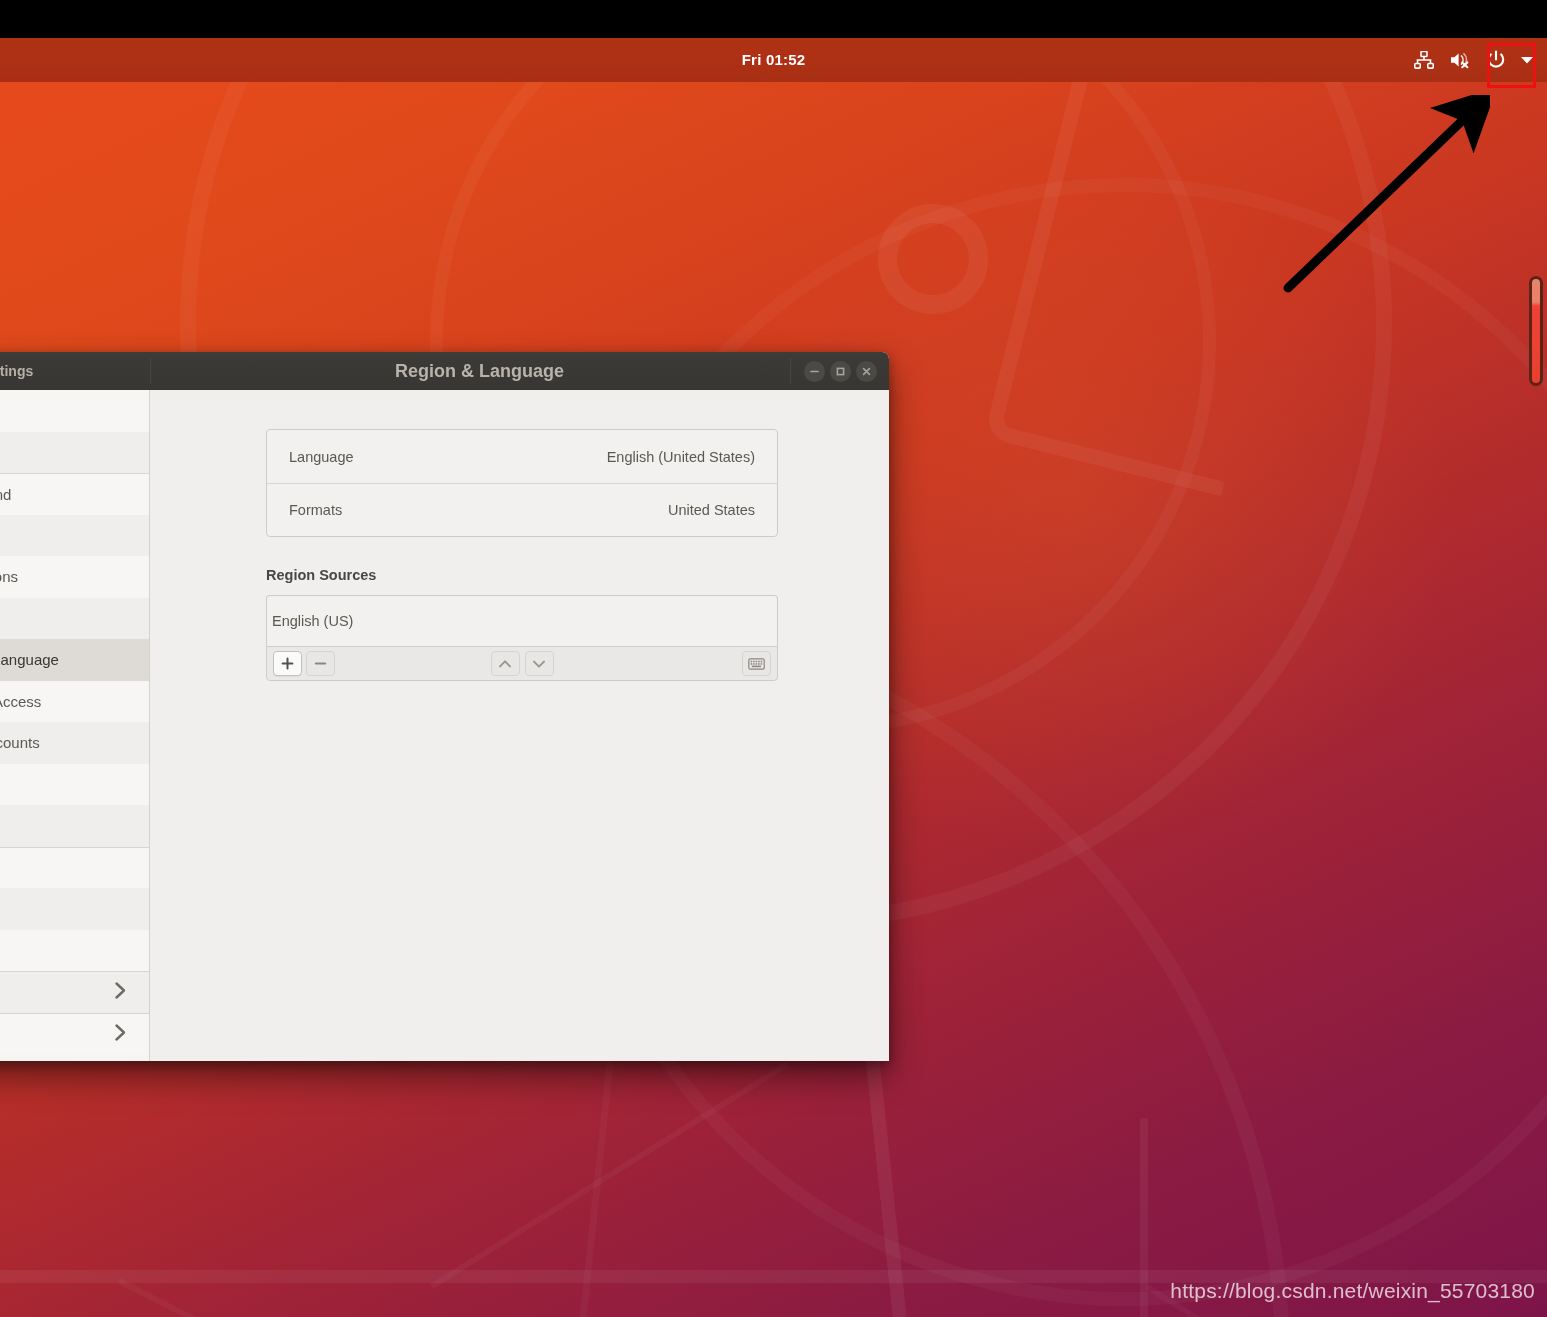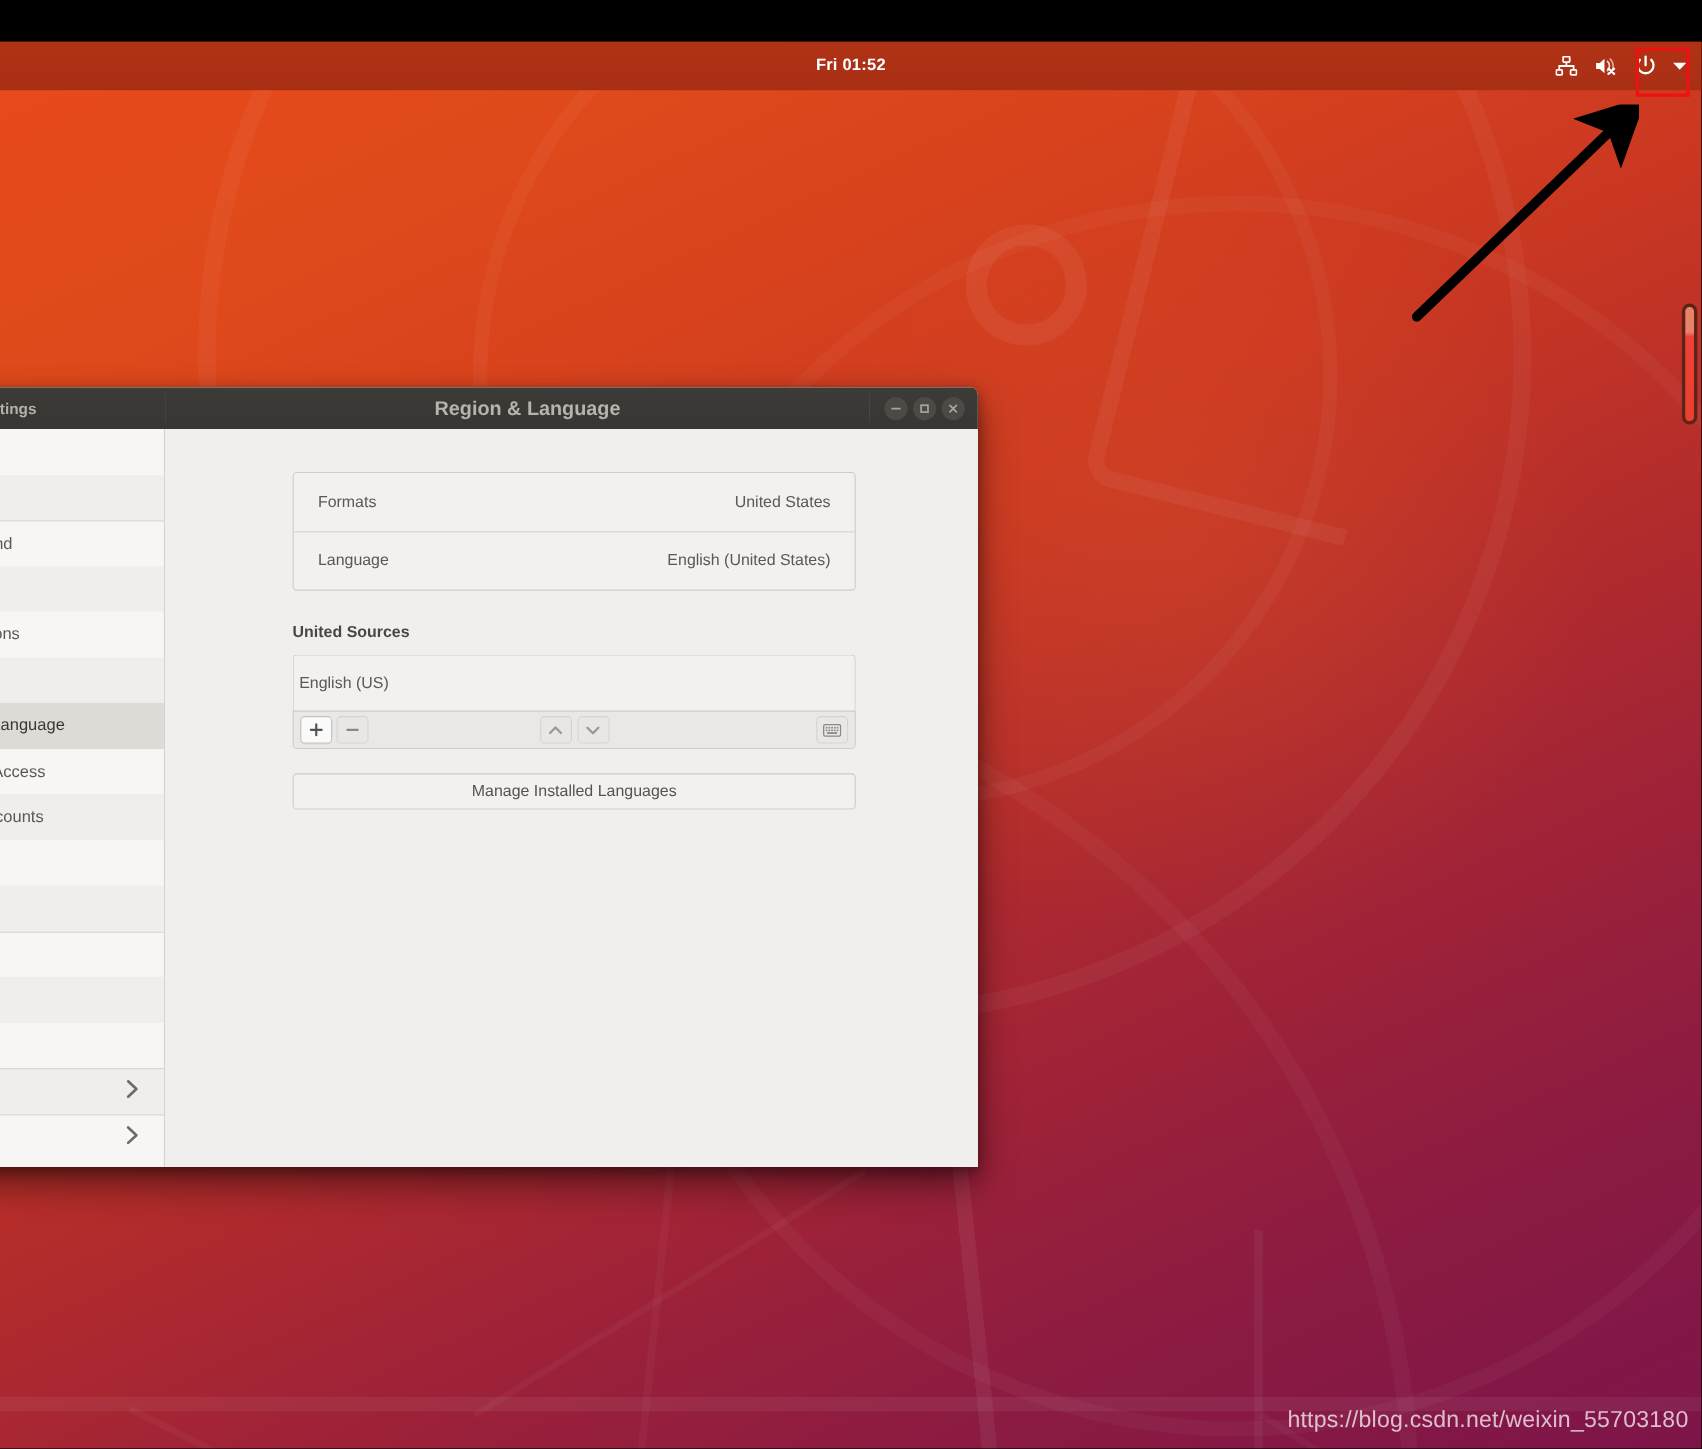--- a/index.html
+++ b/index.html
@@ -571,30 +571,30 @@
             </svg>
         </span>
       </div>
     </div>
 
     <div id="content">
       <div id="content-inner">
 
         <div class="card">
           <div class="card-row">
+            <span>Language</span>
+            <span class="val">English (United States)</span>
+          </div>
+          <div class="card-row">
             <span>Formats</span>
             <span class="val">United States</span>
           </div>
-          <div class="card-row">
-            <span>Language</span>
-            <span class="val">English (United States)</span>
-          </div>
         </div>
 
-        <div class="section-title">United Sources</div>
+        <div class="section-title">Region Sources</div>
 
         <div id="input-list">
           <span>English (US)</span>
         </div>
 
         <div id="input-toolbar">
           <div class="tb-btn raised">
             <svg width="13" height="13" viewBox="0 0 13 13">
                 <path d="M6.5 1.6 V11.4 M1.6 6.5 H11.4" stroke="#55514c" stroke-width="2" stroke-linecap="round"></path>
               </svg>
@@ -629,23 +629,20 @@
                 <rect x="5.1" y="5.2" width="1.6" height="1.5" fill="#8b8781"></rect>
                 <rect x="7.6" y="5.2" width="1.6" height="1.5" fill="#8b8781"></rect>
                 <rect x="10.1" y="5.2" width="1.6" height="1.5" fill="#8b8781"></rect>
                 <rect x="12.6" y="5.2" width="1.6" height="1.5" fill="#8b8781"></rect>
                 <rect x="3.8" y="7.6" width="9.2" height="1.6" fill="#8b8781"></rect>
               </svg>
             </div>
           </div>
         </div>
 
-        <div id="manage-btn">
-          <span>Manage Installed Languages</span>
-        </div>
 
       </div>
     </div>
 
   </div>
 
   <div id="watermark">https://blog.csdn.net/weixin_55703180</div>
 
 </div>
 

